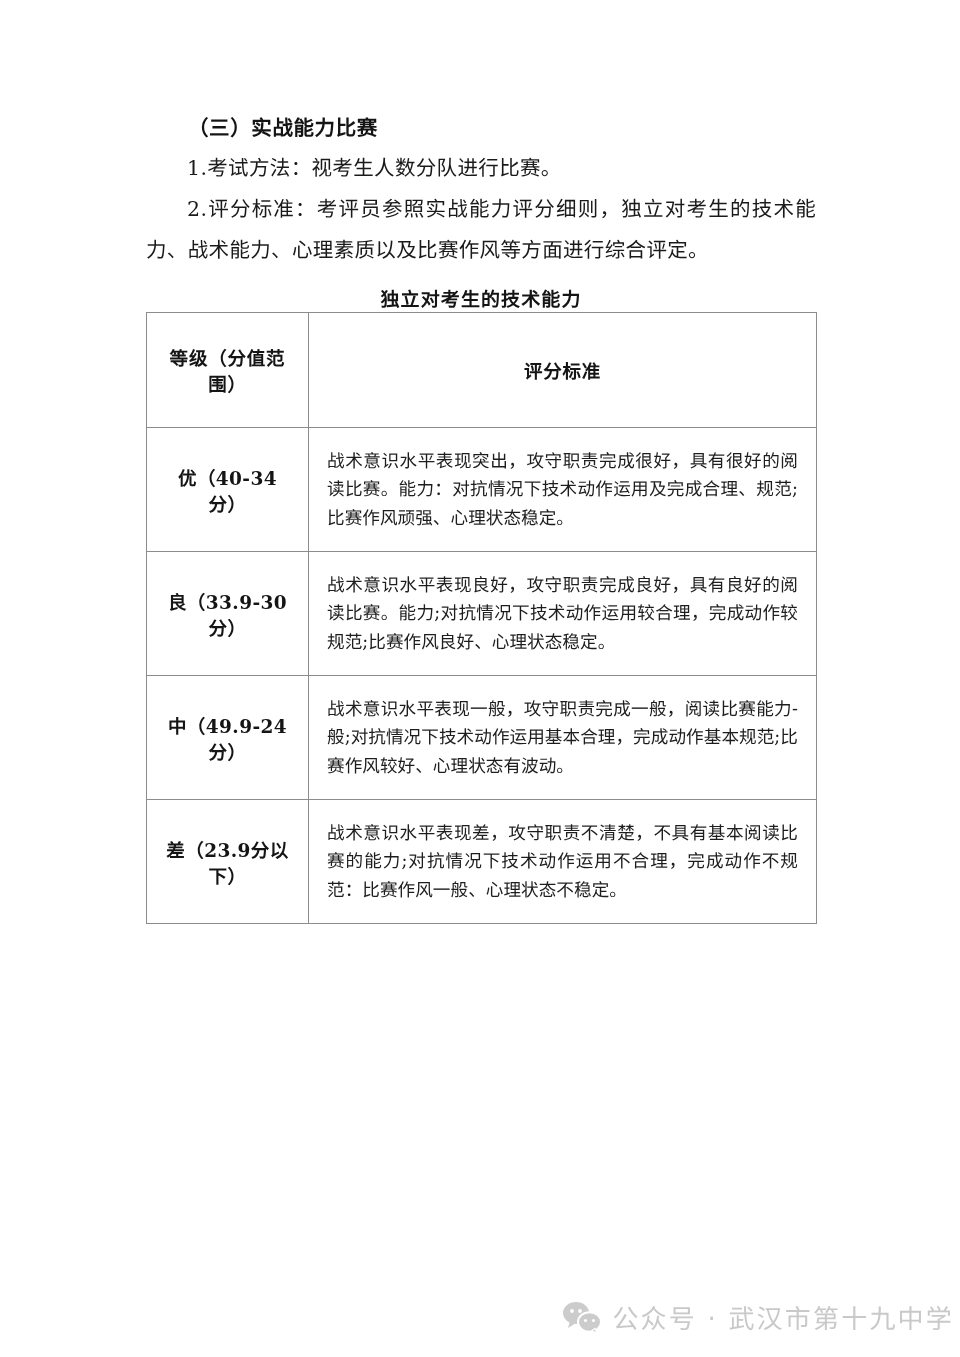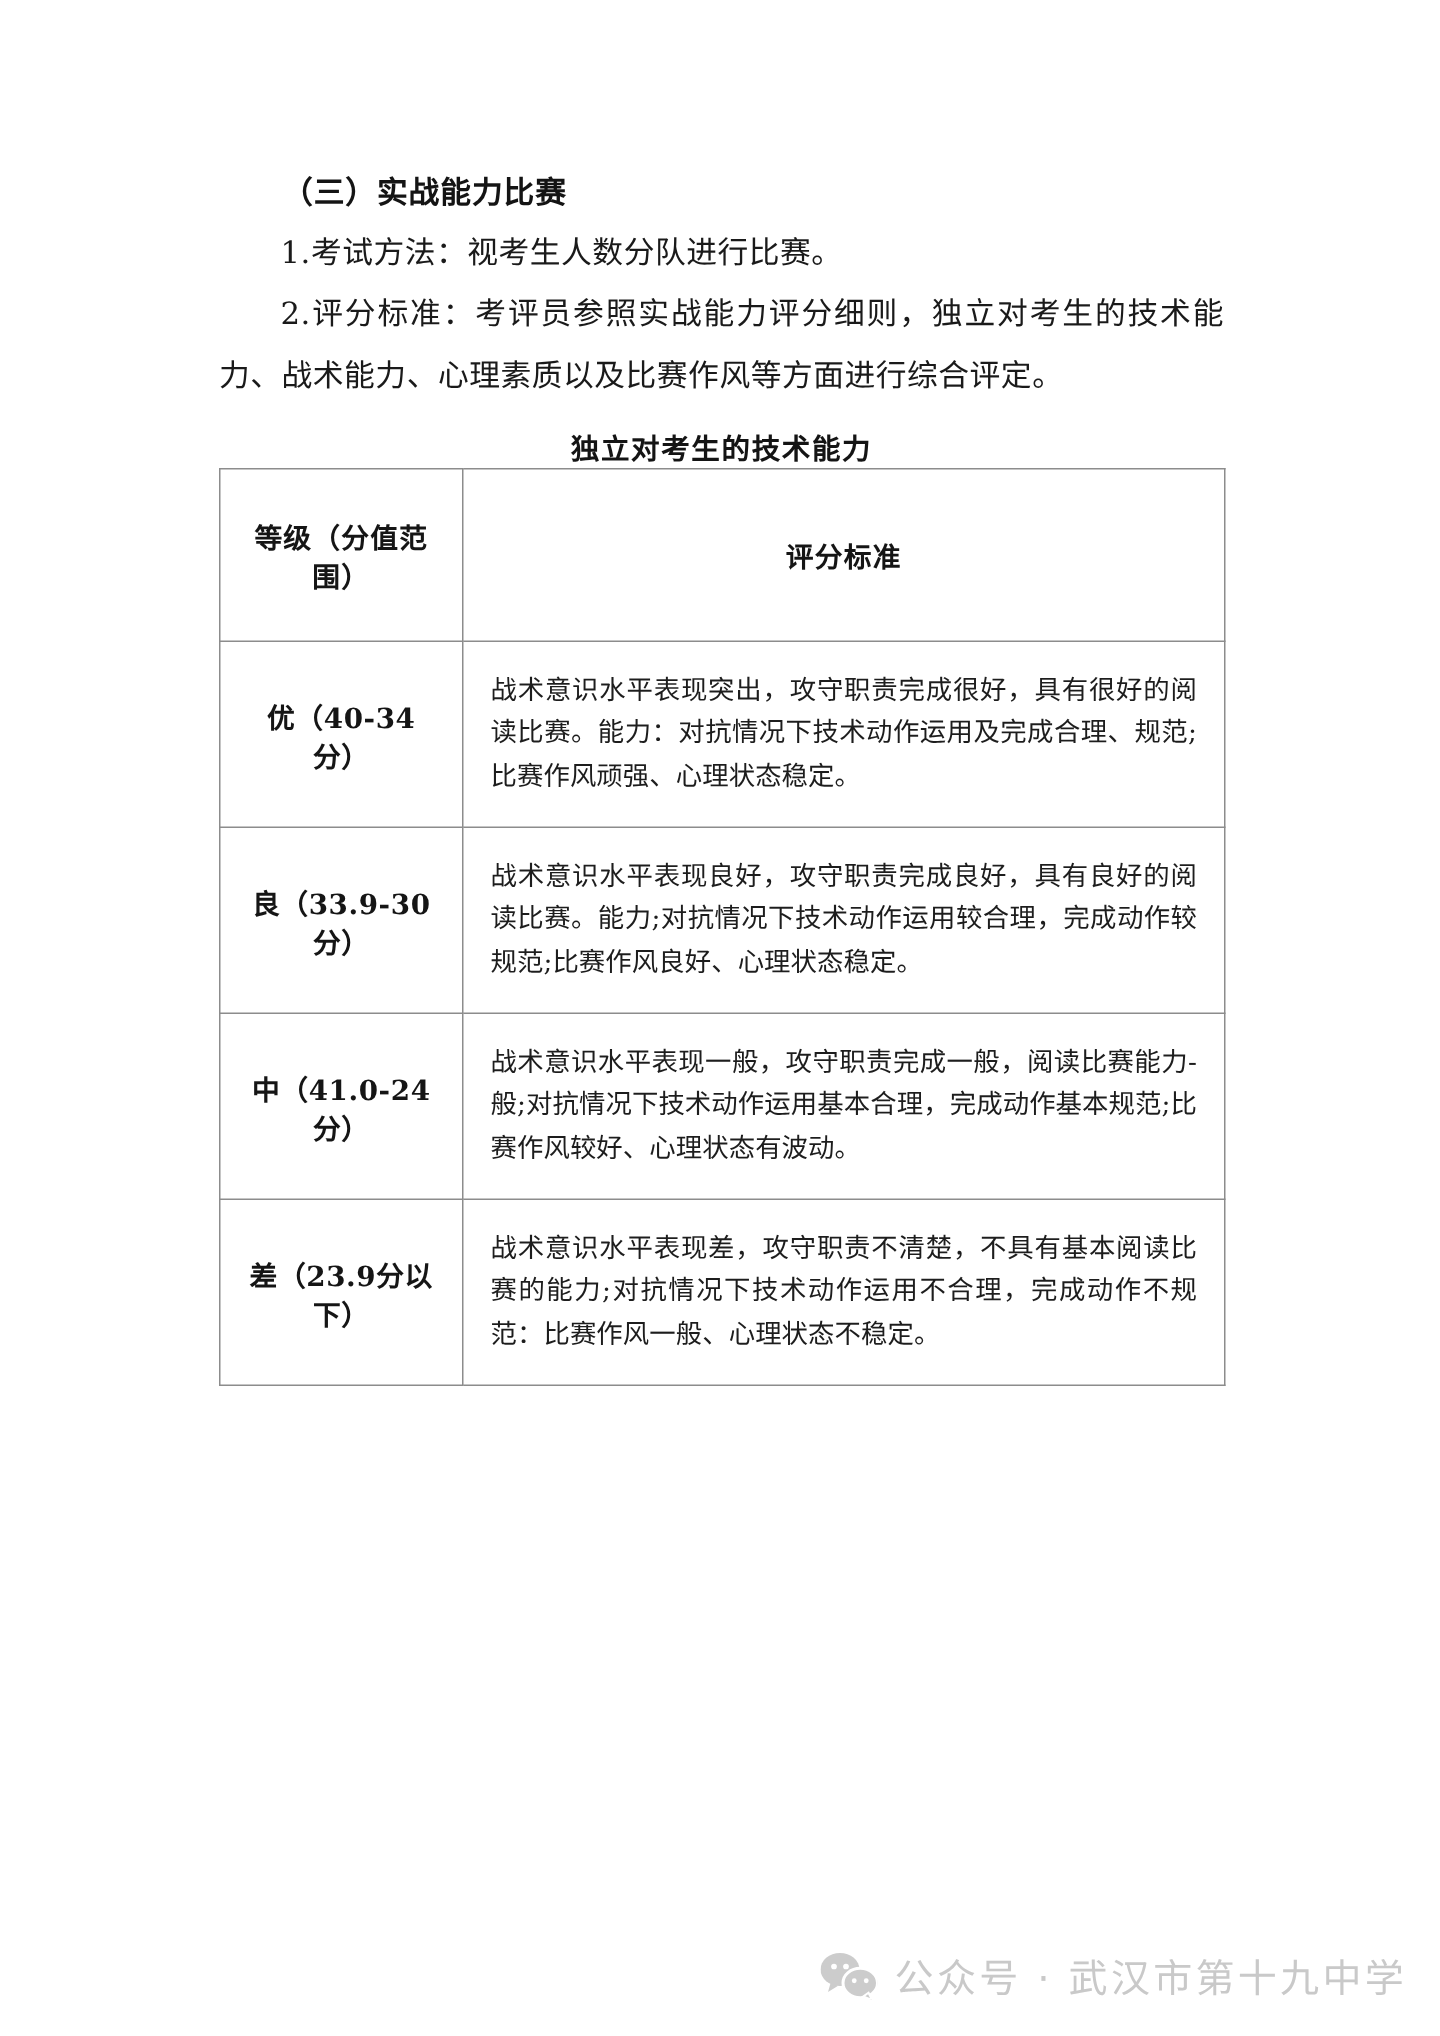--- a/index.html
+++ b/index.html
@@ -121,21 +121,21 @@
 
   
   .footer {
     position: absolute;
     left: 0;
     top: 1298px;
     width: 960px;
     display: flex;
     align-items: center;
     justify-content: flex-end;
-    padding-right: 22px;
+    padding-right: 6px;
     box-sizing: border-box;
     gap: 11px;
   }
   .wechat-icon {
     width: 38px;
     height: 32px;
     display: block;
     flex: 0 0 auto;
   }
   .footer-text {
@@ -171,21 +171,21 @@
       </tr>
       <tr class="body-row">
         <td class="grade-cell">优（40-34分）</td>
         <td class="criteria-cell">战术意识水平表现突出，攻守职责完成很好，具有很好的阅读比赛。能力：对抗情况下技术动作运用及完成合理、规范;比赛作风顽强、心理状态稳定。</td>
       </tr>
       <tr class="body-row">
         <td class="grade-cell">良（33.9-30分）</td>
         <td class="criteria-cell">战术意识水平表现良好，攻守职责完成良好，具有良好的阅读比赛。能力;对抗情况下技术动作运用较合理，完成动作较规范;比赛作风良好、心理状态稳定。</td>
       </tr>
       <tr class="body-row">
-        <td class="grade-cell">中（41.0-24分）</td>
+        <td class="grade-cell">中（49.9-24分）</td>
         <td class="criteria-cell">战术意识水平表现一般，攻守职责完成一般，阅读比赛能力-般;对抗情况下技术动作运用基本合理，完成动作基本规范;比赛作风较好、心理状态有波动。</td>
       </tr>
       <tr class="body-row">
         <td class="grade-cell">差（23.9分以下）</td>
         <td class="criteria-cell">战术意识水平表现差，攻守职责不清楚，不具有基本阅读比赛的能力;对抗情况下技术动作运用不合理，完成动作不规范：比赛作风一般、心理状态不稳定。</td>
       </tr>
     </tbody>
   </table>
 
   <div class="footer">

